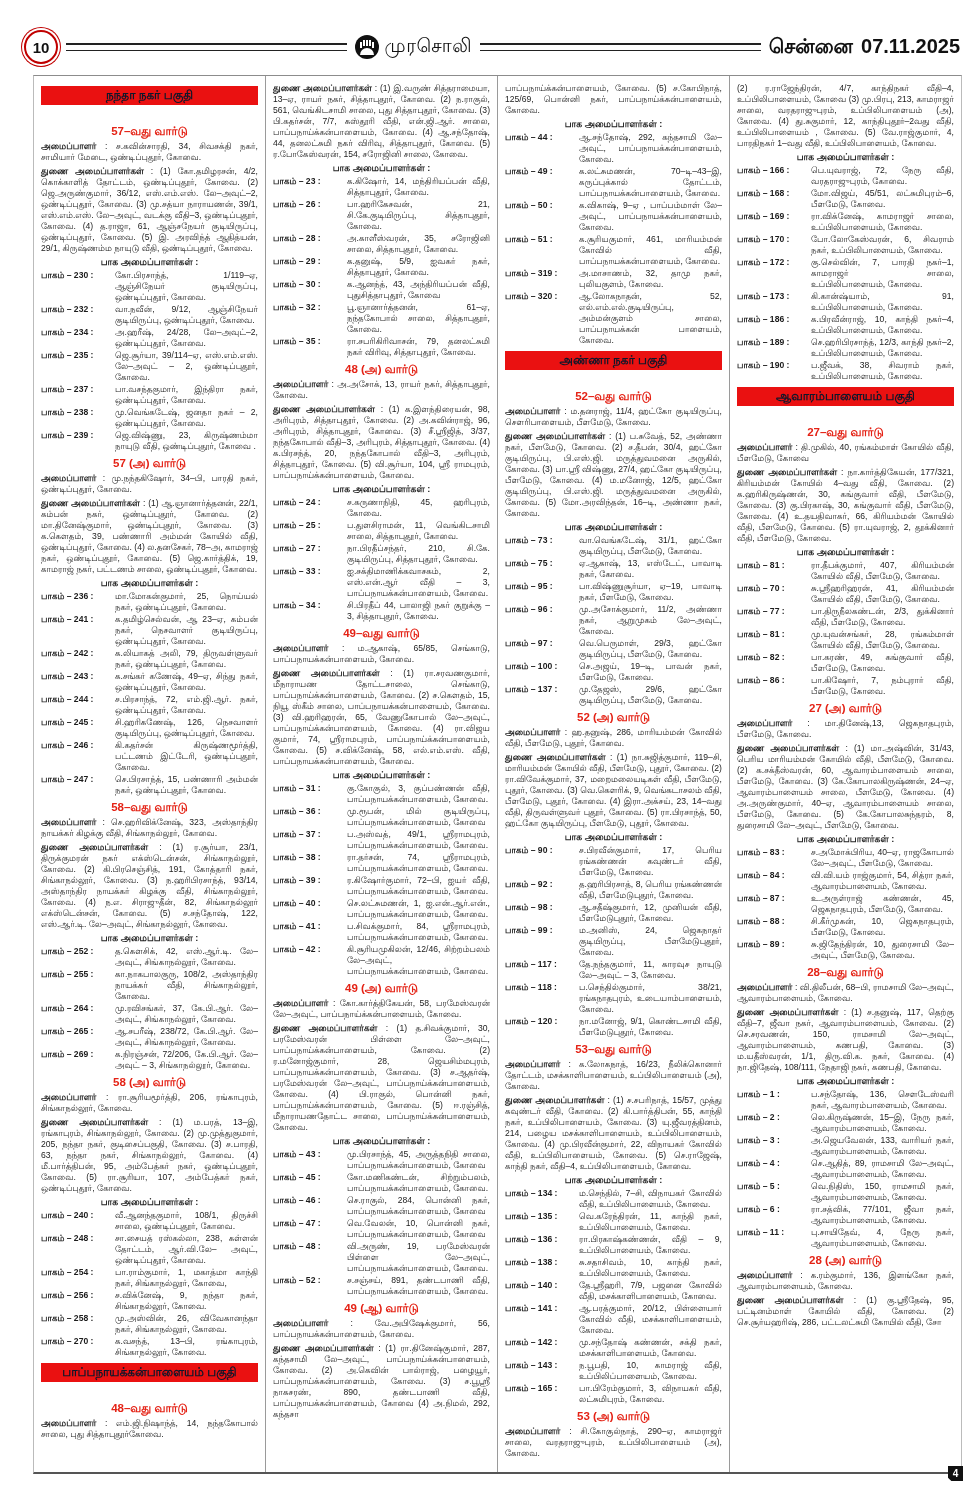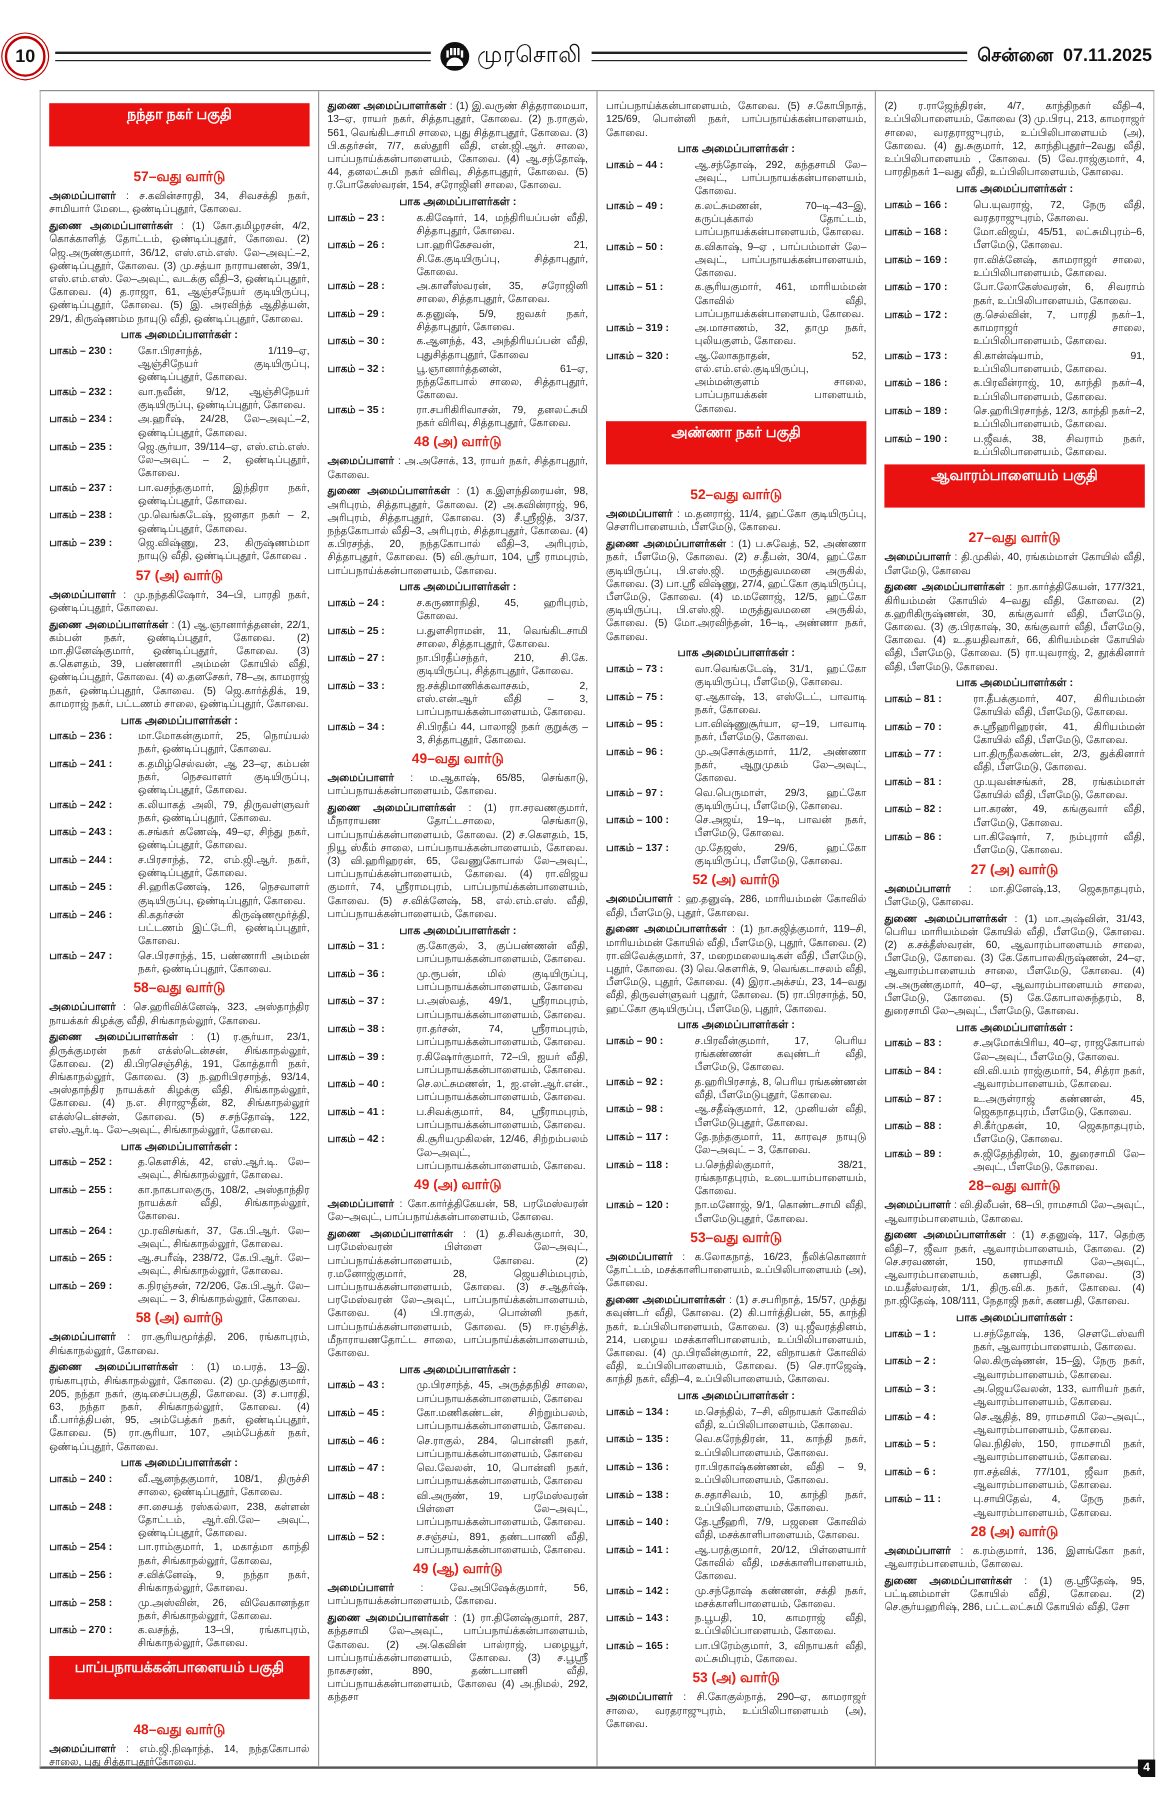--- a/index.html
+++ b/index.html
@@ -1,43 +1,43 @@
 <!DOCTYPE html>
 <html><head>
 <meta charset="utf-8">
 <style>
   html,body{margin:0;padding:0;background:#ffffff;}
   .page{position:relative;width:972px;height:1500px;background:#fff;overflow:hidden;
         font-family:"Liberation Sans", sans-serif;color:#1c1c1c;}
   
   .masthead{position:absolute;left:0;top:26px;width:972px;height:42px;}
   .mast-row{display:flex;align-items:center;height:100%;}
-  .pageno{flex:0 0 auto;margin-left:4px;width:30px;height:30px;border:2px solid #c00000;
+  .pageno{flex:0 0 auto;margin-left:24px;width:30px;height:30px;border:2px solid #c00000;
           border-radius:50%;box-shadow:0 0 0 2px #fff,0 0 0 3px #c00000;display:flex;align-items:center;
           justify-content:center;font-weight:bold;font-size:15px;color:#111;background:#fff;}
   .mast-line{flex:1 1 auto;height:5px;border-top:2px solid #222;border-bottom:1px solid #222;margin:0 8px;}
   .mast-center{flex:0 0 auto;display:flex;align-items:center;gap:6px;}
   .sunlogo{width:24px;height:24px;border-radius:50%;background:#111;position:relative;overflow:hidden;}
   .sunlogo:before{content:"";position:absolute;left:50%;top:55%;width:14px;height:7px;margin-left:-7px;
           background:#fff;border-radius:7px 7px 0 0;}
   .sunlogo:after{content:"";position:absolute;left:50%;top:20%;width:2px;height:6px;margin-left:-1px;background:#fff;
           box-shadow:-6px 2px 0 0 #fff,6px 2px 0 0 #fff,-3px 0 0 0 #fff,3px 0 0 0 #fff;}
   .mast-title{font-weight:normal;font-size:19px;color:#111;letter-spacing:.5px;}
-  .mast-edition{flex:0 0 auto;margin-right:12px;font-weight:bold;font-size:15px;color:#111;display:flex;gap:8px;}
+  .mast-edition{flex:0 0 auto;margin-right:12px;font-weight:bold;font-size:20px;color:#111;display:flex;gap:8px;}
   
   .frame{position:absolute;left:33px;top:75px;width:927px;height:1396px;
          border-top:1px solid #8c8c8c;border-bottom:2px solid #555;
          border-left:1px solid #bbb;border-right:1px solid #bbb;}
   .cols{display:flex;height:100%;}
   .col{flex:1 1 0;padding:5px 7px 0 7px;overflow:hidden;border-right:1px solid #9a9a9a;
        font-size:8.6px;line-height:11px;text-align:justify;}
   .col:last-child{border-right:none;}
   
-  .region{background:#ea1111;color:#ffffff;font-weight:bold;text-align:center;font-size:12px;
-          line-height:18px;height:36px;margin:5px 0 19px 0;white-space:nowrap;overflow:hidden;}
+  .region{background:#ea1111;color:#0f172a;font-weight:bold;text-align:center;font-size:12px;
+          line-height:18px;height:19px;margin:5px 0 19px 0;white-space:nowrap;overflow:hidden;}
   .ward{color:#e42215;font-weight:bold;text-align:center;font-size:11.5px;line-height:14px;margin:4px 0 3px 0;}
   .cb{font-weight:bold;text-align:center;font-size:9.2px;margin:2px 0;}
   .para{margin:2px 0 3px 0;}
   .para b{font-size:8.8px;}
   .item{position:relative;padding-left:74px;margin:0 0 1px 0;min-height:11px;}
   .item .lbl{position:absolute;left:0;top:0;font-weight:bold;white-space:nowrap;}
   .page-marker{position:absolute;right:-2px;bottom:-9px;width:15px;height:15px;background:#111;
           color:#fff;font-weight:bold;font-size:10px;display:flex;align-items:center;justify-content:center;
           clip-path:polygon(0 0,100% 0,100% 100%,22% 100%,0 78%);}
 </style>
@@ -177,20 +177,21 @@
           <div class="item"><span class="lbl">பாகம் – 97 :</span><span>வெ.பெருமாள், 29/3, ஹட்கோ குடியிருப்பு, பீளமேடு, கோவை.</span></div>
           <div class="item"><span class="lbl">பாகம் – 100 :</span><span>செ.அஜய், 19–டி, பாவன் நகர், பீளமேடு, கோவை.</span></div>
           <div class="item"><span class="lbl">பாகம் – 137 :</span><span>மு.தேஜஸ், 29/6, ஹட்கோ குடியிருப்பு, பீளமேடு, கோவை.</span></div>
           <div class="ward">52 (அ) வார்டு</div>
           <div class="para"><b>அமைப்பாளர்</b> : ஹ.தனுஷ், 286, மாரியம்மன் கோவில் வீதி, பீளமேடு, புதூர், கோவை.</div>
           <div class="para"><b>துணை அமைப்பாளர்கள்</b> : (1) நா.சுஜித்குமார், 119–சி, மாரியம்மன் கோயில் வீதி, பீளமேடு, புதூர், கோவை. (2) ரா.விவேக்குமார், 37, மறைமலையடிகள் வீதி, பீளமேடு, புதூர், கோவை. (3) வெ.கௌரிக், 9, வெங்கடாசலம் வீதி, பீளமேடு, புதூர், கோவை. (4) இரா.அக்சய், 23, 14–வது வீதி, திருவள்ளுவர் புதூர், கோவை. (5) ரா.பிரசாந்த், 50, ஹட்கோ குடியிருப்பு, பீளமேடு, புதூர், கோவை.</div>
           <div class="cb">பாக அமைப்பாளர்கள் :</div>
           <div class="item"><span class="lbl">பாகம் – 90 :</span><span>ச.பிரவீன்குமார், 17, பெரிய ரங்கண்ணன் கவுண்டர் வீதி, பீளமேடு, கோவை.</span></div>
           <div class="item"><span class="lbl">பாகம் – 92 :</span><span>த.ஹரிபிரசாத், 8, பெரிய ரங்கண்ணன் வீதி, பீளமேடுபுதூர், கோவை.</span></div>
           <div class="item"><span class="lbl">பாகம் – 98 :</span><span>ஆ.சதீஷ்குமார், 12, முனியன் வீதி, பீளமேடுபுதூர், கோவை.</span></div>
+          <div class="item"><span class="lbl">பாகம் – 99 :</span><span>ம.அனிஸ், 24, ஜெகநாதர் குடியிருப்பு, பீளமேடுபுதூர், கோவை.</span></div>
           <div class="item"><span class="lbl">பாகம் – 117 :</span><span>தே.நந்தகுமார், 11, காரவுச நாயுடு லே–அவுட் – 3, கோவை.</span></div>
           <div class="item"><span class="lbl">பாகம் – 118 :</span><span>ப.செந்தில்குமார், 38/21, ரங்கநாதபுரம், உடையாம்பாளையம், கோவை.</span></div>
           <div class="item"><span class="lbl">பாகம் – 120 :</span><span>நா.மனோஜ், 9/1, கொண்டசாமி வீதி, பீளமேடுபுதூர், கோவை.</span></div>
           <div class="ward">53–வது வார்டு</div>
           <div class="para"><b>அமைப்பாளர்</b> : க.லோகநாத், 16/23, நீலிக்கொனார் தோட்டம், மசக்காளிபாளையம், உப்பிலிபாளையம் (அ), கோவை.</div>
           <div class="para"><b>துணை அமைப்பாளர்கள்</b> : (1) ச.சபரிநாத், 15/57, முத்து கவுண்டர் வீதி, கோவை. (2) கி.பார்த்திபன், 55, காந்தி நகர், உப்பிலிபாளையம், கோவை. (3) யு.ஜீவரத்தினம், 214, பழைய மசக்காளிபாளையம், உப்பிலிபாளையம், கோவை. (4) மு.பிரவீன்குமார், 22, விநாயகர் கோவில் வீதி, உப்பிலிபாளையம், கோவை. (5) செ.ராஜேஷ், காந்தி நகர், வீதி–4, உப்பிலிபாளையம், கோவை.</div>
           <div class="cb">பாக அமைப்பாளர்கள் :</div>
           <div class="item"><span class="lbl">பாகம் – 134 :</span><span>ம.செந்தில், 7–சி, விநாயகர் கோவில் வீதி, உப்பிலிபாளையம், கோவை.</span></div>
           <div class="item"><span class="lbl">பாகம் – 135 :</span><span>வெ.கரேந்திரன், 11, காந்தி நகர், உப்பிலிபாளையம், கோவை.</span></div>
           <div class="item"><span class="lbl">பாகம் – 136 :</span><span>ரா.பிரகாஷ்கண்ணன், வீதி – 9, உப்பிலிபாளையம், கோவை.</span></div>

